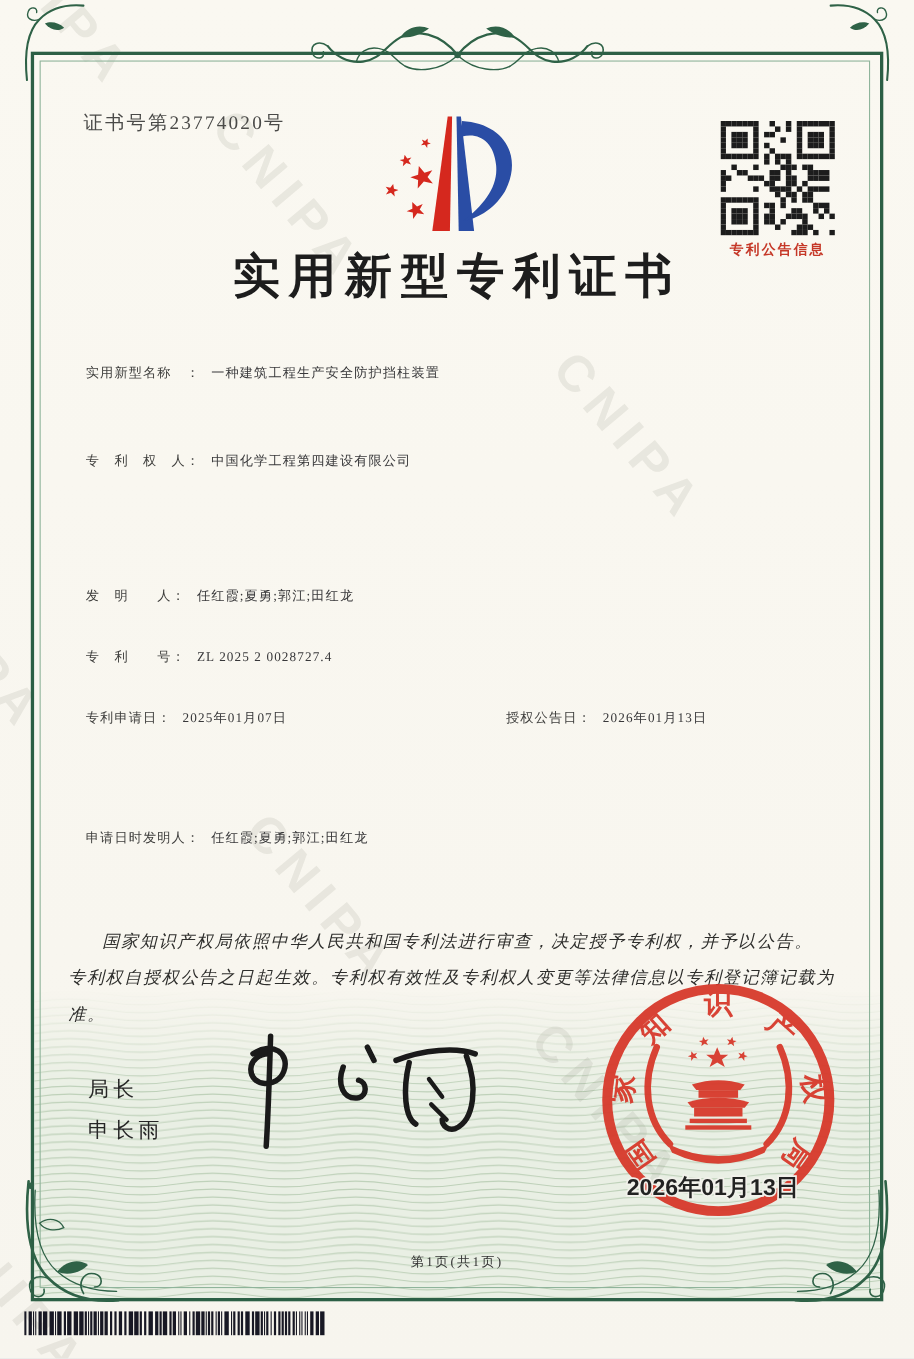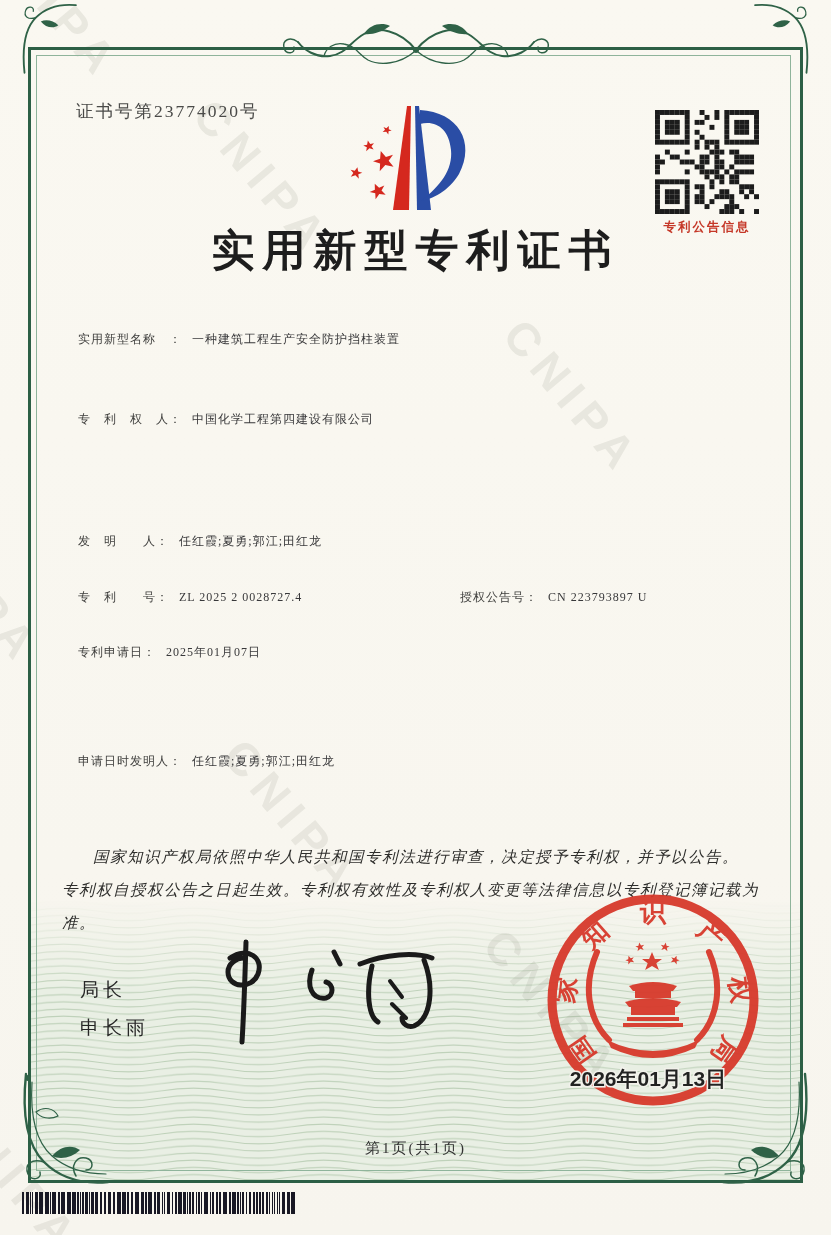--- a/index.html
+++ b/index.html
@@ -44,21 +44,21 @@
   
   .sig-title{position:absolute;left:80px;top:977px;font-family:Liberation Mono, monospace;
              font-weight:500;font-size:19px;letter-spacing:4px;color:#262626;}
   .sig-name{position:absolute;left:80px;top:1015px;font-family:"Liberation Sans",sans-serif;
             font-weight:500;font-size:19px;letter-spacing:4px;color:#262626;}
   .signature{position:absolute;left:200px;top:936px;width:250px;height:115px;}
   
   .seal{position:absolute;left:543px;top:890px;width:220px;height:220px;opacity:0.94;}
   
   .page-no{position:absolute;left:0;top:1139px;width:100%;text-align:center;
-           font-size:15px;letter-spacing:2px;color:#333;}
+           font-size:12px;letter-spacing:2px;color:#333;}
   .barcode{position:absolute;left:22px;top:1192px;width:280px;height:22px;}
   .orn{position:absolute;pointer-events:none;}
 </style>
 </head>
 <body>
 
 <div class="page">
 
   <div class="waves">
     <svg width="769" height="283">
@@ -377,25 +377,25 @@
   </div>
   <div class="row" style="top:411px">
     <span class="lbl">专　利　权　人：</span><span class="val">中国化学工程第四建设有限公司</span>
   </div>
   <div class="row" style="top:533px">
     <span class="lbl">发　明　　人：</span><span class="val">任红霞;夏勇;郭江;田红龙</span>
   </div>
   <div class="row" style="top:589px">
     <span class="lbl">专　利　　号：</span><span class="val">ZL 2025 2 0028727.4</span>
   </div>
-  <div class="row row2" style="top:589px">
-    <span class="lbl">授权公告号：</span><span class="val">CN 223793897 U</span>
-  </div>
   <div class="row" style="top:644px">
     <span class="lbl">专利申请日：</span><span class="val">2025年01月07日</span>
+  </div>
+  <div class="row row2" style="top:644px">
+    <span class="lbl">授权公告日：</span><span class="val">2026年01月13日</span>
   </div>
   <div class="row" style="top:753px">
     <span class="lbl">申请日时发明人：</span><span class="val">任红霞;夏勇;郭江;田红龙</span>
   </div>
 
   <div class="legal">
     <div class="l1">国家知识产权局依照中华人民共和国专利法进行审查，决定授予专利权，并予以公告。</div>
     <div class="l2">专利权自授权公告之日起生效。专利权有效性及专利权人变更等法律信息以专利登记簿记载为准。</div>
   </div>
 

